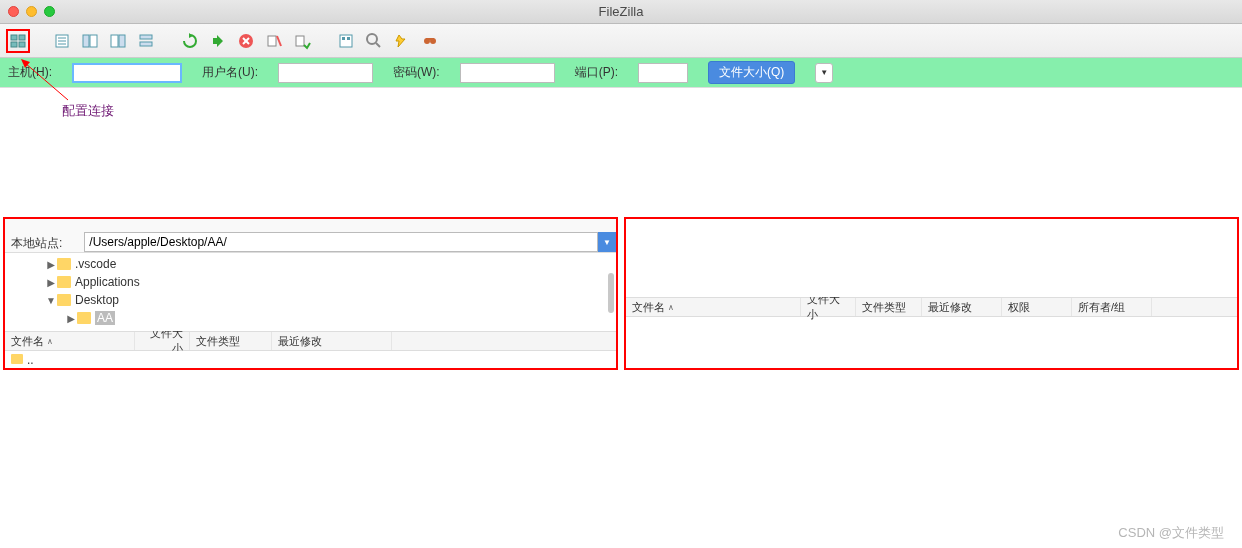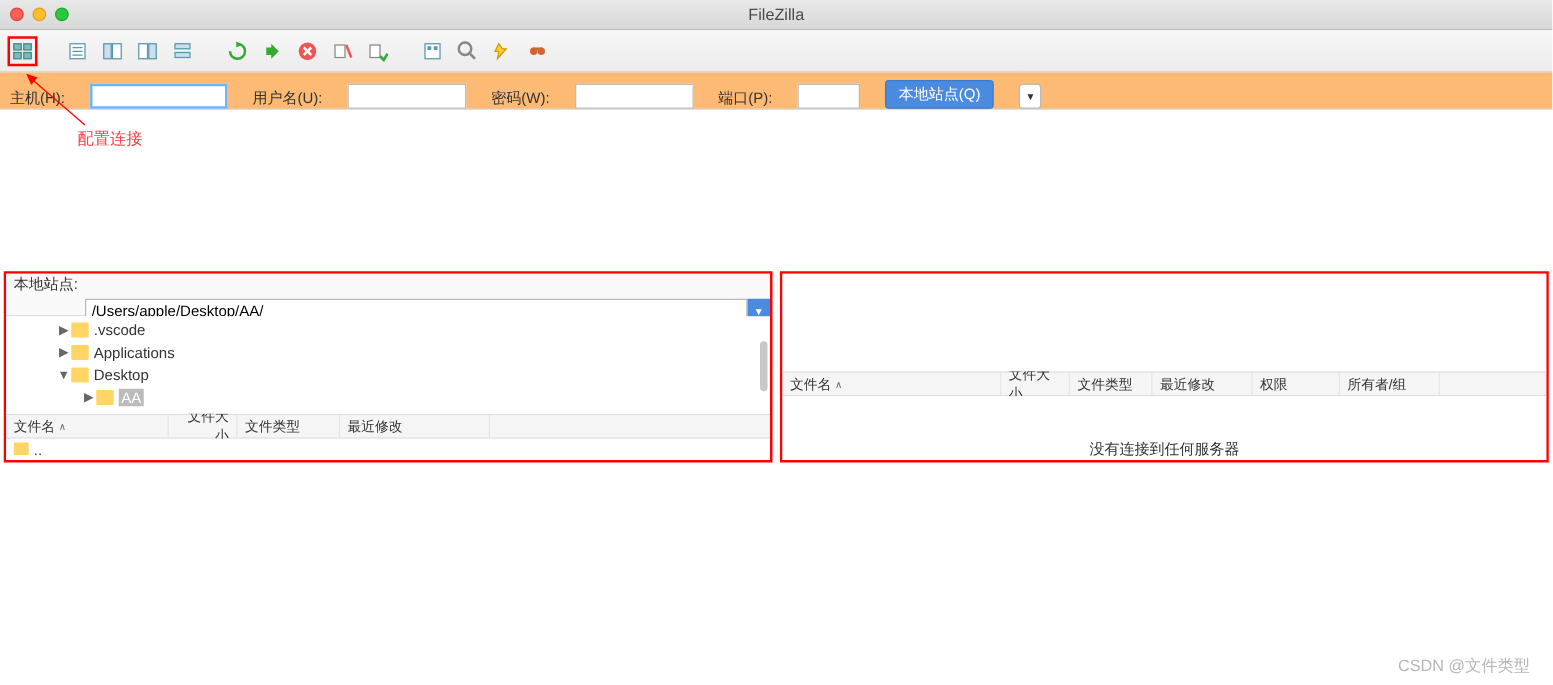--- a/index.html
+++ b/index.html
@@ -12,36 +12,36 @@
 .tmin { background: #ffbd2e; border: 1px solid #dea123; }
 .tmax { background: #27c93f; border: 1px solid #1aab29; }
 .title { position: absolute; left: 50%; transform: translateX(-50%); font-size: 13px; color: #4a4a4a; }
 
 .toolbar { height: 34px; background: linear-gradient(#f7f7f7,#ececec); border-bottom: 1px solid #ccc; display: flex; align-items: center; padding: 0 6px; gap: 4px; }
 .tbtn { width: 24px; height: 24px; border-radius: 3px; display: flex; align-items: center; justify-content: center; cursor: pointer; }
 .tbtn.highlight { border: 2px solid red; border-radius: 0; }
 .tsep { width: 12px; }
 .ticon svg { width: 18px; height: 18px; }
 
-.connbar { height: 30px; background: #fdba74; border-bottom: 1px solid #ddd; display: flex; align-items: flex-end; padding: 0 8px; gap: 20px; font-size: 12px; }
+.connbar { height: 30px; background: #86efac; border-bottom: 1px solid #ddd; display: flex; align-items: center; padding: 0 8px; gap: 20px; font-size: 12px; }
 .connbar label { color: #333; white-space: nowrap; }
 .connbar input { height: 20px; border: 1px solid #bbb; padding: 0 4px; font-size: 12px; }
 .connbtn { background: #4a8be0; color: #fff; border: 1px solid #3a7bd0; border-radius: 3px; padding: 2px 10px; font-size: 12px; cursor: pointer; }
 .dropbtn { width: 18px; height: 20px; border: 1px solid #bbb; background: #fff; border-radius: 3px; display: flex; align-items: center; justify-content: center; font-size: 8px; cursor: pointer; }
 #host-input { border: 2px solid #6ab7ff; }
 
-.annot { position: absolute; color: #ef4444; font-size: 13px; pointer-events: none; }
+.annot { position: absolute; color: #701a75; font-size: 13px; pointer-events: none; }
 .arrow { position: absolute; pointer-events: none; }
 
 .logarea { height: 129px; background: #fff; }
 
 .panelrow { display: flex; gap: 6px; padding: 0 3px; }
 .panel { flex: 1; border: 2px solid red; display: flex; flex-direction: column; position: relative; }
 
-.siterow { display: flex; align-items: flex-start; border-bottom: 1px solid #ddd; height: 34px; background: #f9f9f9; }
+.siterow { display: flex; align-items: flex-end; border-bottom: 1px solid #ddd; height: 34px; background: #f9f9f9; gap: 16px; }
 .siterow label { padding: 0 6px; color: #333; white-space: nowrap; }
 .siterow .combo { flex: 1; display: flex; margin-top: 20px; }
 .combo input { flex: 1; height: 20px; border: 1px solid #bbb; padding: 0 4px; font-size: 12px; }
 .combo .cdrop { width: 18px; height: 20px; background: #4a8be0; display: flex; align-items: center; justify-content: center; color: #fff; font-size: 8px; cursor: pointer; }
 .combo.disabled input { background: #f0f0f0; color: #999; }
 .combo.disabled .cdrop { background: #ddd; color: #888; }
 
 .tree { height: 78px; overflow: auto; background: #fff; padding: 2px 0; position: relative; }
 .tree-item { display: flex; align-items: center; height: 18px; font-size: 12px; cursor: pointer; }
 .tree-item .exp { width: 12px; text-align: center; color: #666; font-size: 10px; }
@@ -175,21 +175,21 @@
 
 <div class="connbar">
   <label>主机(H):</label>
   <input id="host-input" type="text" style="width: 110px;">
   <label>用户名(U):</label>
   <input type="text" style="width: 95px;">
   <label>密码(W):</label>
   <input type="password" style="width: 95px;">
   <label>端口(P):</label>
   <input type="text" style="width: 50px;">
-  <button class="connbtn">本地站点(Q)</button>
+  <button class="connbtn">文件大小(Q)</button>
   <div class="dropbtn">▼</div>
 </div>
 
 <svg class="arrow" style="left:20px;top:58px;width:60px;height:50px">
     <line x1="5" y1="5" x2="48" y2="42" stroke="red" stroke-width="1"></line>
     <polygon points="1,1 10,4 5,10" fill="red"></polygon>
   </svg>
 <div class="annot" style="left:62px;top:102px">配置连接</div>
 
 <div class="logarea"></div>
@@ -268,21 +268,17 @@
       <div class="col rcw-mod">
           <span>最近修改</span>
         </div>
       <div class="col rcw-perm">
           <span>权限</span>
         </div>
       <div class="col rcw-own">
           <span>所有者/组</span>
         </div>
     </div>
-    <div class="filelist" style="height:185px">
-      <div class="emptymsg">没有连接到任何服务器</div>
-
-    </div>
   </div>
 
 </div>
 
 <div class="watermark">CSDN @文件类型</div>
 
 </body></html>

